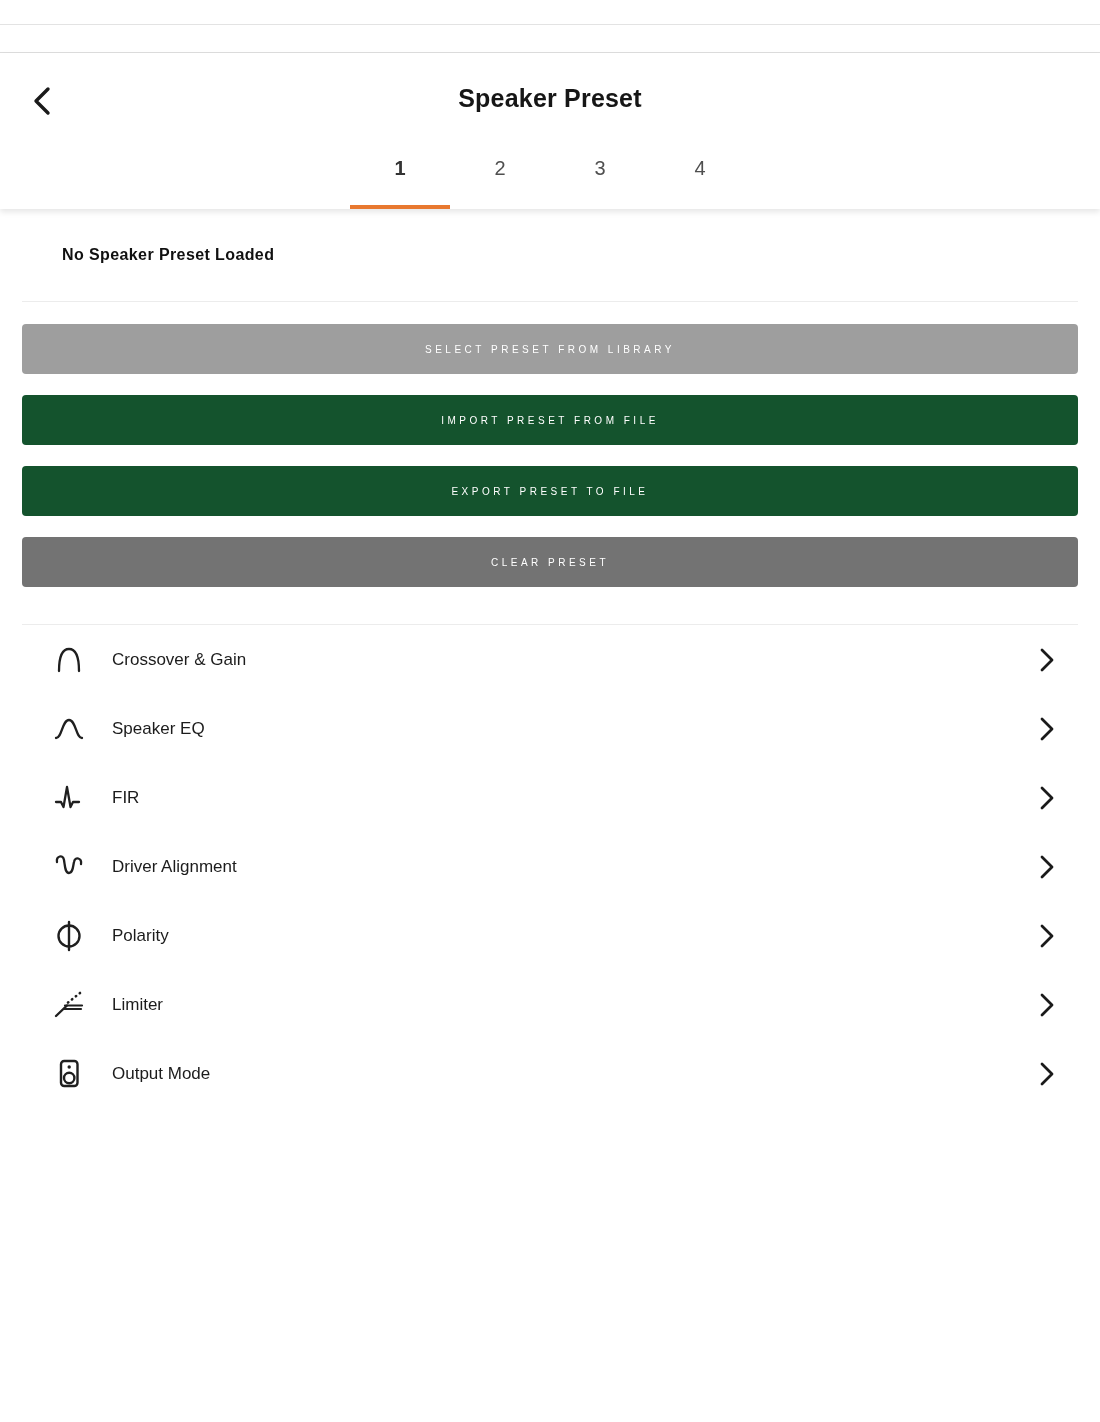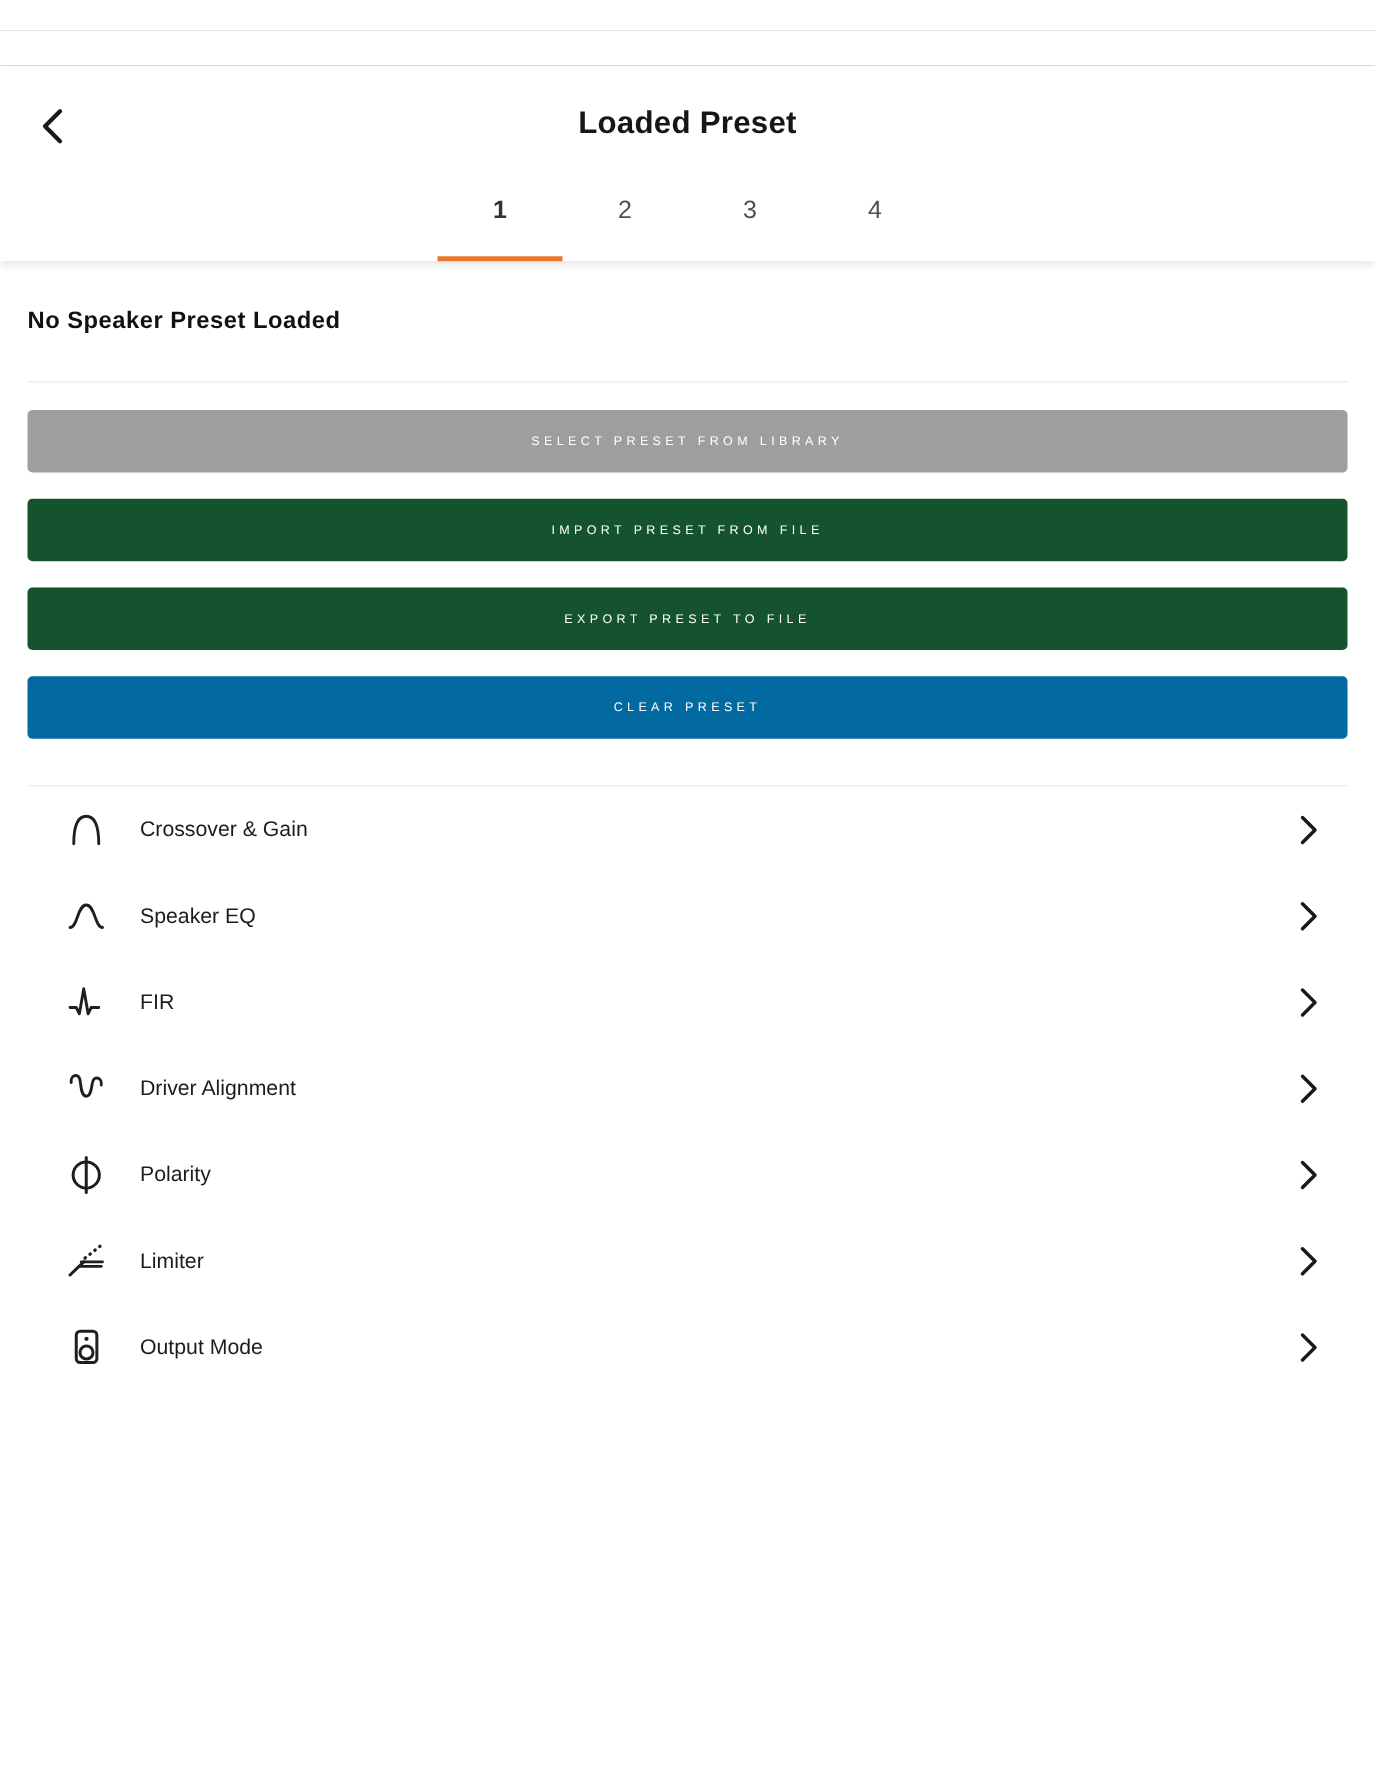--- a/index.html
+++ b/index.html
@@ -19,33 +19,33 @@
   .page-title { position:absolute; top:31px; left:0; width:100%; text-align:center;
                 font-size:25px; font-weight:700; color:#161616; letter-spacing:0.2px; }
   .tabs { position:absolute; bottom:0; left:50%; transform:translateX(-50%);
           display:flex; }
   .tab { width:100px; height:55px; text-align:center; font-size:20px; color:#4f4f4f;
          padding-top:3px; border-bottom:4px solid transparent; cursor:pointer; }
   .tab.selected { color:#333333; font-weight:600; border-bottom-color:#E8782F; }
 
   
   .main { padding:0 22px; }
-  .status-text { padding-top:37px; font-size:19px; font-weight:700; color:#111111;
-                 letter-spacing:0.4px; }
+  .status-text { padding-top:37px; font-size:16px; font-weight:700; color:#111111;
+                 letter-spacing:0.4px;margin-left:40px; }
   .divider { height:1px; background:#ececec; border:none; }
   .divider.top { margin-top:37px; }
   .divider.mid { margin-top:37px; }
 
   .btn-stack { margin-top:22px; }
   .btn { width:100%; height:50px; border:none; border-radius:4px; margin-bottom:21px;
          color:#ffffff; font-family:"Liberation Sans", sans-serif; font-size:10px;
          letter-spacing:3.5px; text-transform:uppercase; cursor:pointer; display:block; }
   .btn.gray { background:#9E9E9E; }
   .btn.navy { background:#14532d; }
-  .btn.red  { background:#0369a1; }
+  .btn.red  { background:#737373; }
   .btn:last-child { margin-bottom:0; }
 
   .menu { margin-top:0; }
   .menu-row { display:flex; align-items:center; height:69px; cursor:pointer;justify-content:flex-end; }
   .menu-icon { width:36px; height:36px; margin-left:29px; display:flex;
                align-items:center; justify-content:center; flex:0 0 36px; }
   .menu-label { margin-left:25px; font-size:17px; color:#1c1c1c; }
   .menu-chevron { margin-left:auto; margin-right:22px; display:flex; align-items:center; }
 
   svg { display:block; }
@@ -59,21 +59,21 @@
   <div class="chrome-strip-2"></div>
 
   <div class="header">
     <div class="back-btn">
       <span>
         <svg width="26" height="34" viewBox="0 0 26 34" fill="none">
           <path d="M19 5 L7 17 L19 29" stroke="#1a1a1a" stroke-width="3.4" stroke-linecap="round" stroke-linejoin="round"></path>
         </svg>
       </span>
     </div>
-    <div class="page-title">Loaded Preset</div>
+    <div class="page-title">Speaker Preset</div>
     <div class="tabs">
       <div class="tab selected">1</div>
       <div class="tab">2</div>
       <div class="tab">3</div>
       <div class="tab">4</div>
     </div>
   </div>
 
   <div class="main">
 

